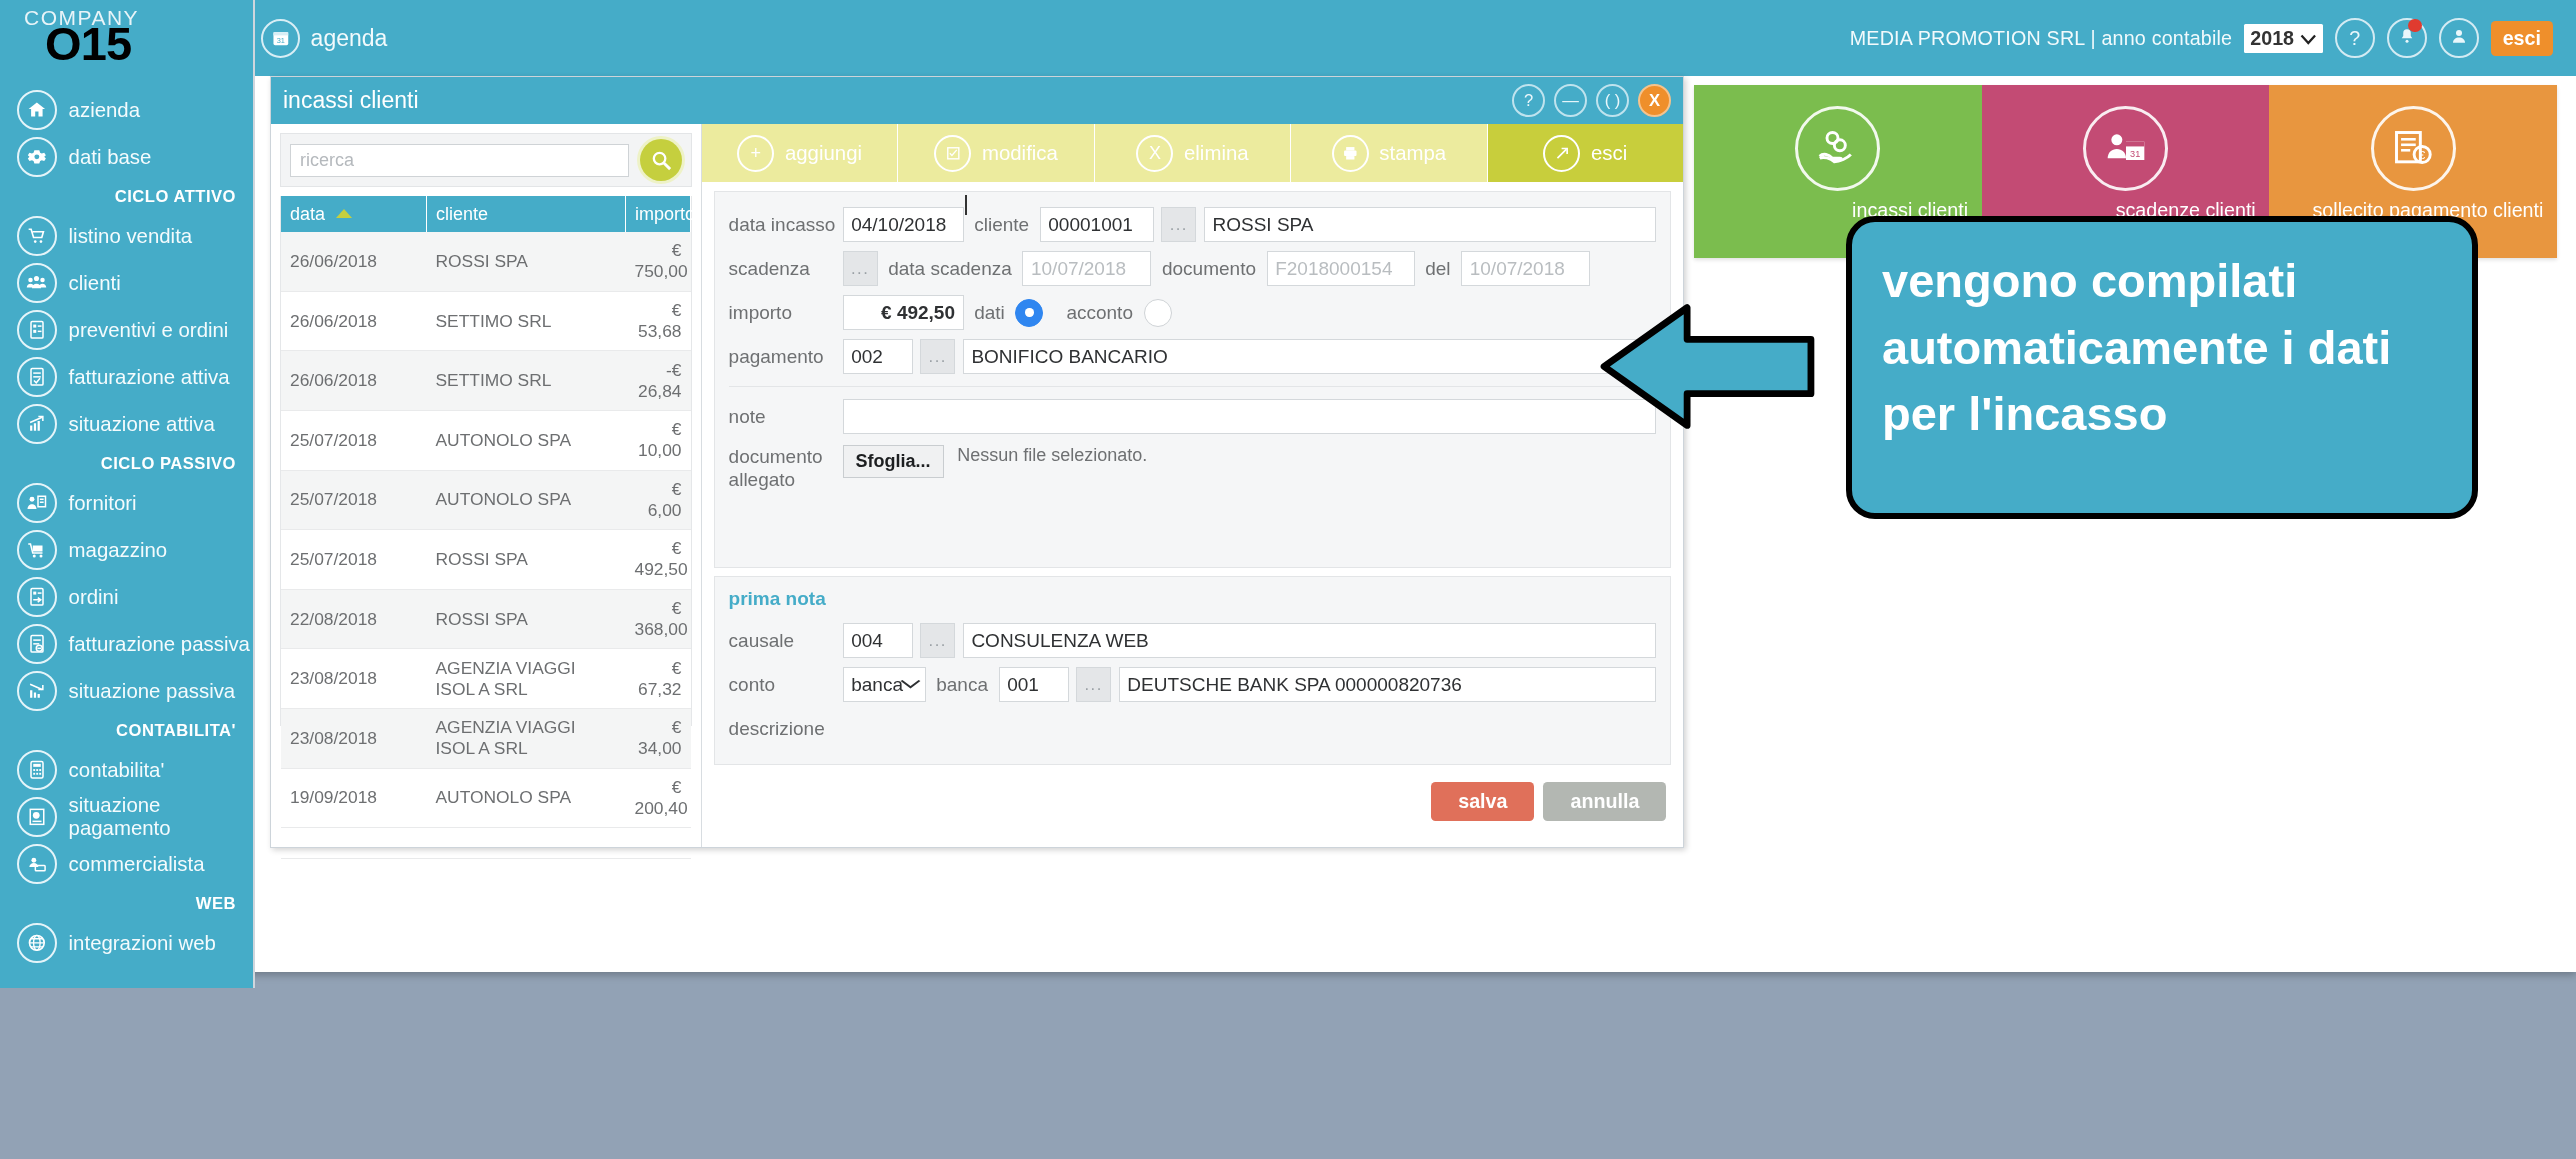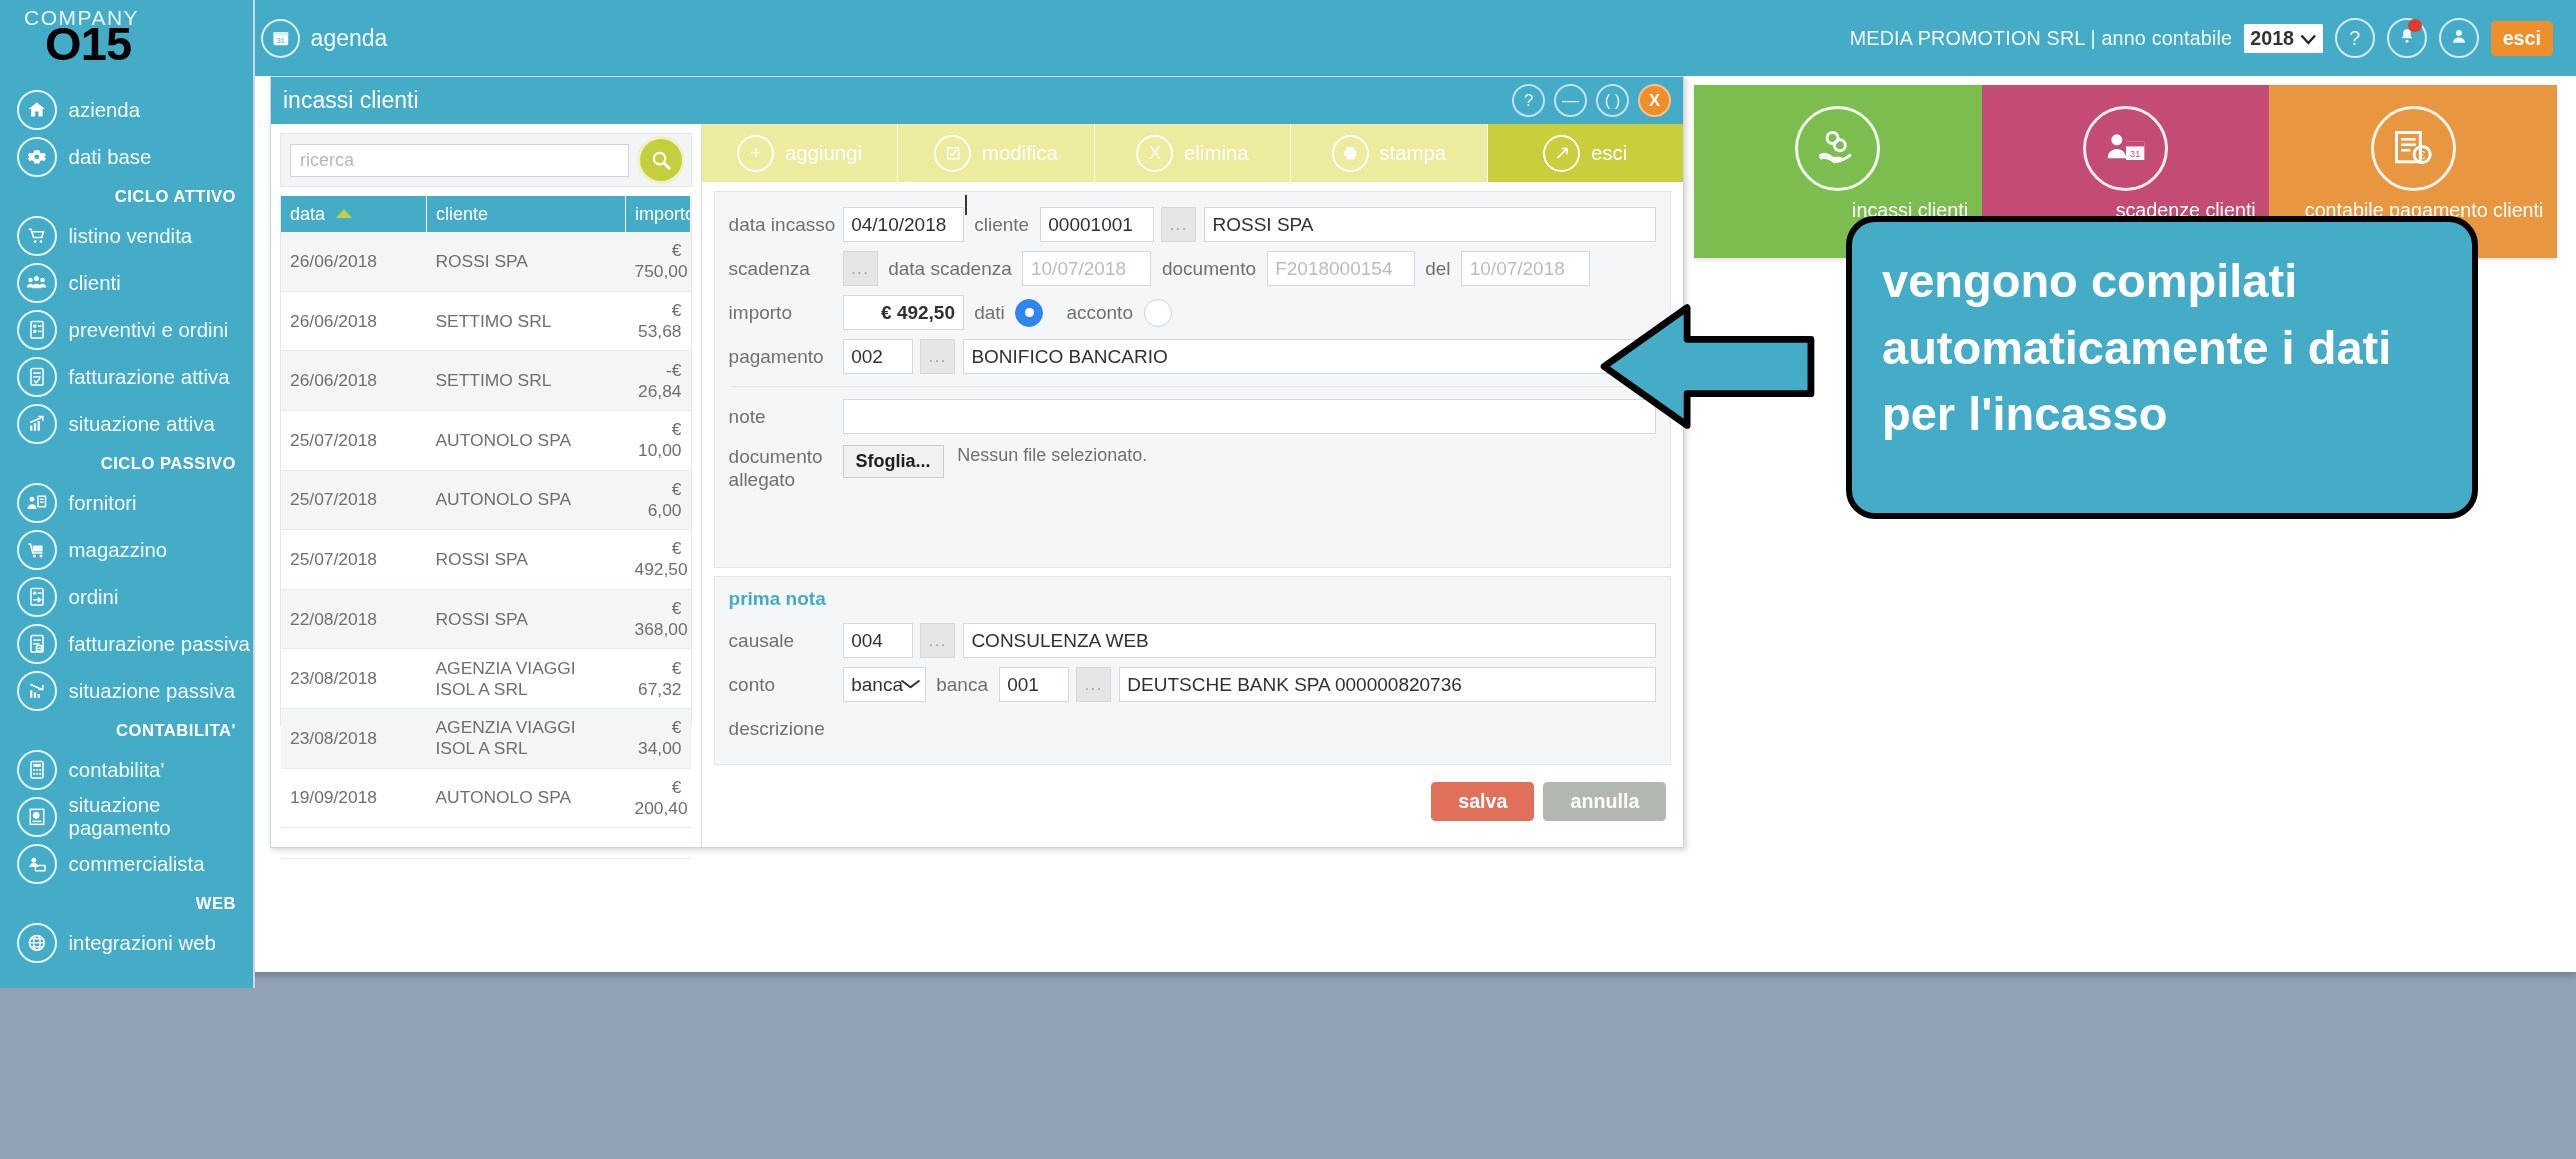--- a/index.html
+++ b/index.html
@@ -385,21 +385,21 @@
       <div class="tico">
         <svg width="44" height="44" viewBox="0 0 24 24">
             <rect x="3" y="3" width="13" height="16" stroke="#fff" stroke-width="1.6" fill="none"></rect>
             <rect x="5.5" y="6" width="8" height="1.4" fill="#fff"></rect>
             <rect x="5.5" y="9" width="8" height="1.4" fill="#fff"></rect>
             <rect x="5.5" y="12" width="5" height="1.4" fill="#fff"></rect>
             <circle cx="17" cy="15" r="4.4" stroke="#fff" stroke-width="1.6" fill="none"></circle>
             <text x="17" y="17.5" font-size="6" text-anchor="middle" fill="#fff" font-family="Liberation Sans">€</text>
           </svg>
       </div>
-      <div class="tlbl">contabile pagamento clienti</div>
+      <div class="tlbl">sollecito pagamento clienti</div>
     </div>
   </div>
 
   <div class="dialog">
     <div class="dlg-title">
       <div class="t">incassi clienti</div>
       <div class="dlg-ctrls">
         <div class="dctl">?</div>
         <div class="dctl">—</div>
         <div class="dctl">( )</div>

